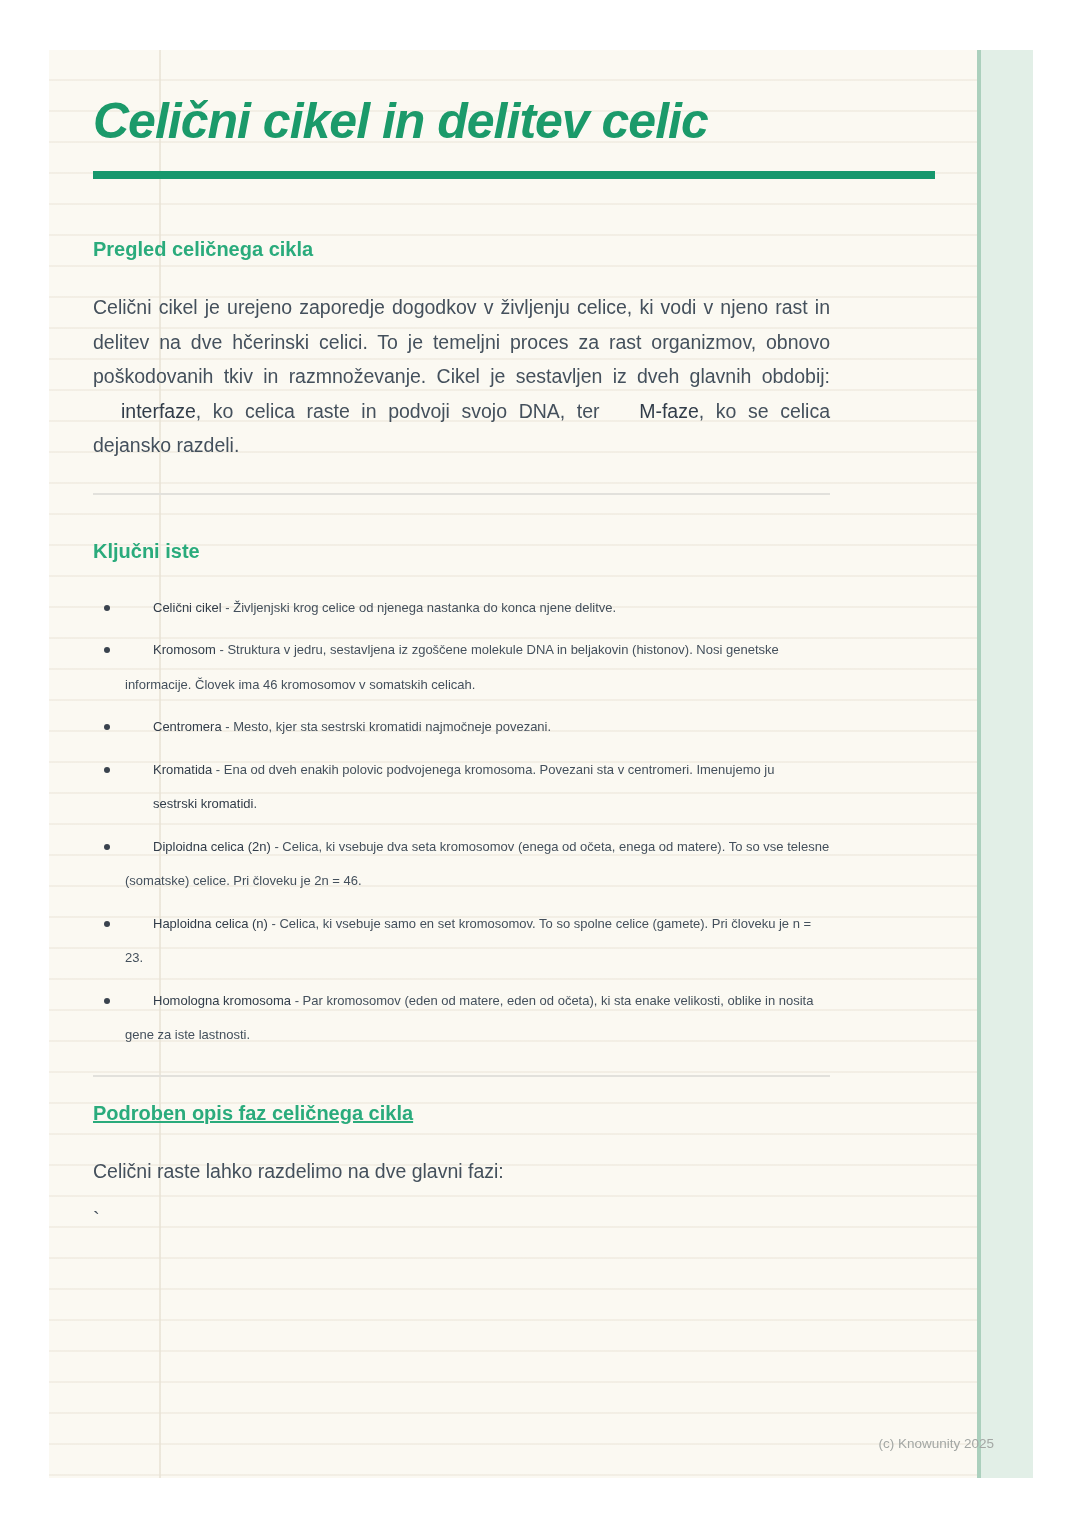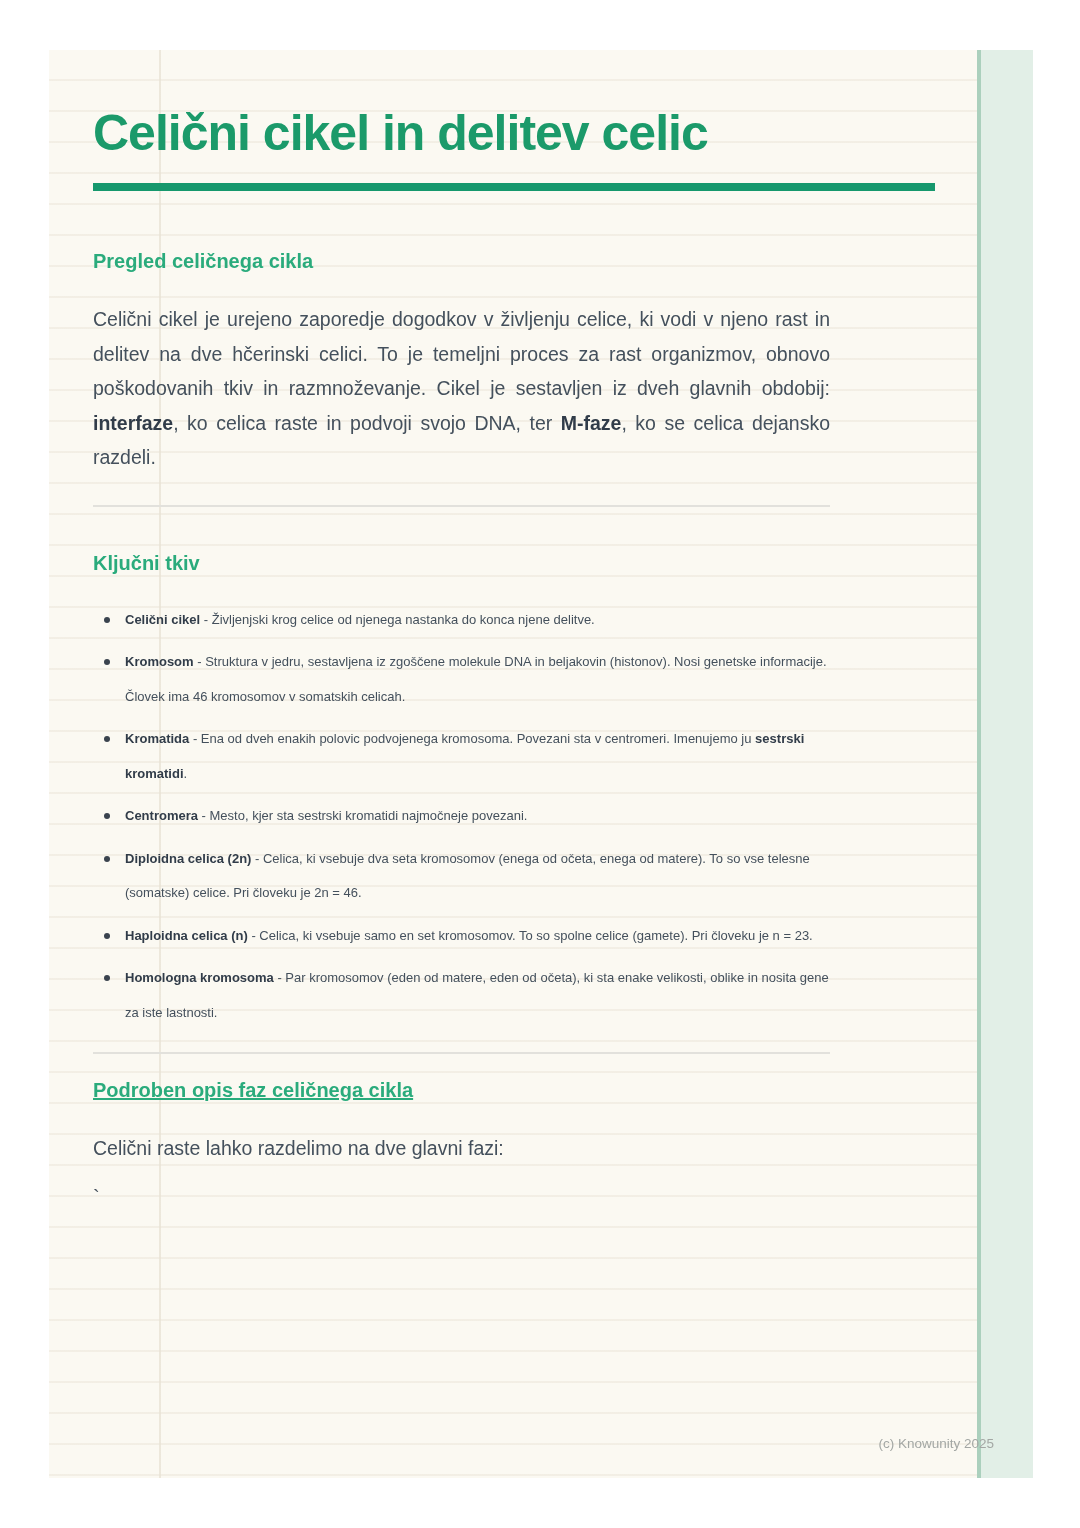--- a/index.html
+++ b/index.html
@@ -25,27 +25,28 @@
     width: 56px; height: 100%;
     background: #e2efe7;
     border-left: 4px solid #abd0bd;
   }
   .content {
     position: absolute;
     left: 44px; top: 0;
     width: 737px;
   }
   h1.title {
-    margin-top: 56px;
+    margin-top: 44px;
     font-size: 50px;
     line-height: 55px;
     font-weight: bold;
     letter-spacing: -1px;
     color: #1b9a6a;
     white-space: nowrap;
+    font-style: italic;
   }
   .title-bar {
     margin-top: 22px;
     width: 842px;
     height: 8px;
     background: #16986d;
   }
   h2.section-heading {
     font-size: 20px;
     line-height: 36px;
@@ -55,21 +56,21 @@
   .h2-overview { margin-top: 52px; }
   .h2-terms    { margin-top: 38px; }
   .h2-phases   { margin-top: 18px; text-decoration: underline; }
   p.body {
     margin-top: 23px;
     font-size: 19.5px;
     line-height: 34.5px;
     color: #44505c;
   }
   p.justify { text-align: justify; }
-  .bold { font-weight: bold; color: #313c49; }
+  .bold { font-weight: normal; color: #313c49; margin-left: 28px; }
   hr.divider {
     border: none;
     border-top: 2px solid #e2e1dc;
     width: 737px;
   }
   .divider-1 { margin-top: 30px; }
   .divider-2 { margin-top: 22px; }
   ul.terms {
     margin-top: 22px;
     list-style: none;
@@ -112,26 +113,26 @@
 
   <div class="content">
     <h1 class="title">Celični cikel in delitev celic</h1>
     <div class="title-bar"></div>
 
     <h2 class="section-heading h2-overview">Pregled celičnega cikla</h2>
     <p class="body justify"><span>Celični cikel je urejeno zaporedje dogodkov v življenju celice, ki vodi v njeno rast in delitev na dve hčerinski celici. To je temeljni proces za rast organizmov, obnovo poškodovanih tkiv in razmnoževanje. Cikel je sestavljen iz dveh glavnih obdobij: </span><span class="bold">interfaze</span><span>, ko celica raste in podvoji svojo DNA, ter </span><span class="bold">M-faze</span><span>, ko se celica dejansko razdeli.</span></p>
 
     <hr class="divider divider-1">
 
-    <h2 class="section-heading h2-terms">Ključni tkiv</h2>
+    <h2 class="section-heading h2-terms">Ključni iste</h2>
     <ul class="terms">
       <li><span class="bold">Celični cikel</span><span> - Življenjski krog celice od njenega nastanka do konca njene delitve.</span></li>
       <li><span class="bold">Kromosom</span><span> - Struktura v jedru, sestavljena iz zgoščene molekule DNA in beljakovin (histonov). Nosi genetske informacije. Človek ima 46 kromosomov v somatskih celicah.</span></li>
+      <li><span class="bold">Centromera</span><span> - Mesto, kjer sta sestrski kromatidi najmočneje povezani.</span></li>
       <li><span class="bold">Kromatida</span><span> - Ena od dveh enakih polovic podvojenega kromosoma. Povezani sta v centromeri. Imenujemo ju </span><span class="bold">sestrski kromatidi</span><span>.</span></li>
-      <li><span class="bold">Centromera</span><span> - Mesto, kjer sta sestrski kromatidi najmočneje povezani.</span></li>
       <li><span class="bold">Diploidna celica (2n)</span><span> - Celica, ki vsebuje dva seta kromosomov (enega od očeta, enega od matere). To so vse telesne (somatske) celice. Pri človeku je 2n = 46.</span></li>
       <li><span class="bold">Haploidna celica (n)</span><span> - Celica, ki vsebuje samo en set kromosomov. To so spolne celice (gamete). Pri človeku je n = 23.</span></li>
       <li><span class="bold">Homologna kromosoma</span><span> - Par kromosomov (eden od matere, eden od očeta), ki sta enake velikosti, oblike in nosita gene za iste lastnosti.</span></li>
     </ul>
 
     <hr class="divider divider-2">
 
     <h2 class="section-heading h2-phases">Podroben opis faz celičnega cikla</h2>
     <p class="body"><span>Celični raste lahko razdelimo na dve glavni fazi:</span></p>
     <div class="stray">`</div>

